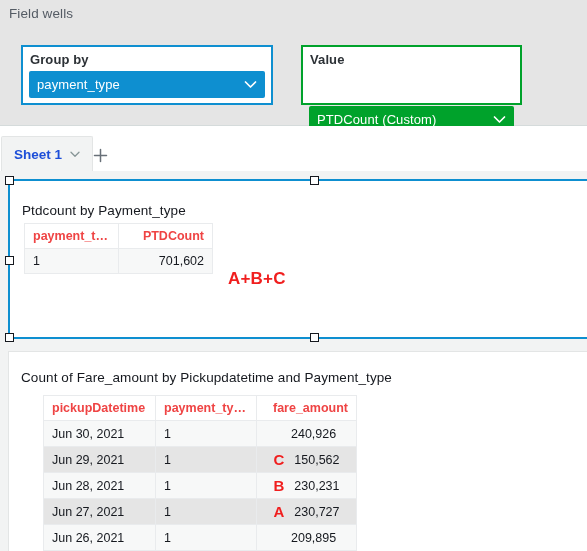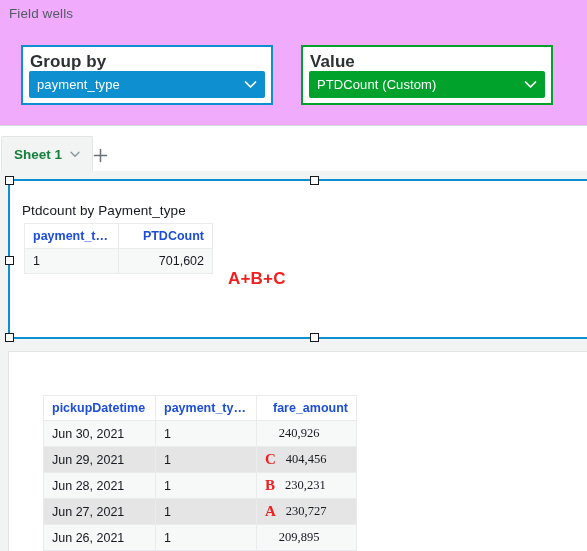--- a/index.html
+++ b/index.html
@@ -14,65 +14,65 @@
     font-family: "Liberation Sans", "DejaVu Sans", sans-serif;
     -webkit-font-smoothing: antialiased;
   }
 
   
   #fieldwells-panel {
     position: absolute;
     left: 0; top: 0;
     width: 587px;
     height: 126px;
-    background: #f0abfc;
+    background: #e5e5e5;
     border-bottom: 1px solid #d5dbdb;
     box-sizing: border-box;
   }
   #fieldwells-title {
     position: absolute;
     left: 9px; top: 6px;
     font-size: 13.5px;
     color: #545b64;
     letter-spacing: .1px;
   }
 
   .well {
     position: absolute;
     top: 45px;
     height: 60px;
     background: #ffffff;
     box-sizing: border-box;
     border: 2px solid #1a93d2;
   }
   .well.groupby { left: 21px; width: 252px; border-color: #0e8fd0; }
-  .well.value   { left: 301px; width: 252px; border-color: #00a22b; }
+  .well.value   { left: 301px; width: 221px; border-color: #00a22b; }
 
   .well-label {
     position: absolute;
     left: 7px; top: 5px;
-    font-size: 17px;
+    font-size: 13px;
     font-weight: bold;
     color: #2c3136;
     letter-spacing: .1px;
   }
   .well-pill {
     position: absolute;
     left: 6px;
     right: 6px;
     top: 24px;
     height: 27px;
     border-radius: 2px;
     display: flex;
     align-items: center;
     padding: 0 6px 0 8px;
     box-sizing: border-box;
   }
   .well.groupby .well-pill { background: #0e8fd0; }
-  .well.value   .well-pill { background: #00a22b; }
+  .well.value   .well-pill { background: #00a22b; margin-top: 35px; }
   .well-pill-text {
     flex: 1 1 auto;
     color: #ffffff;
     font-size: 13px;
     white-space: nowrap;
     overflow: hidden;
     text-overflow: ellipsis;
     letter-spacing: .1px;
   }
   .chev {
@@ -102,21 +102,21 @@
     border-bottom: none;
     box-sizing: border-box;
     display: flex;
     align-items: center;
     gap: 6px;
     border-radius: 2px 2px 0 0;
   }
   #sheet-tab-label {
     font-size: 13.5px;
     font-weight: bold;
-    color: #15803d;
+    color: #1d4ed8;
   }
   #sheet-tab-caret { width: 14px; height: 14px; display: block; }
   #add-sheet-button {
     position: absolute;
     left: 88px; top: 17px;
     width: 24px; height: 24px;
     display: flex;
     align-items: center;
     justify-content: center;
   }
@@ -175,21 +175,21 @@
   table.viz th {
     font-weight: bold;
     background: #ffffff;
     border: 1px solid #e9ebed;
     padding: 5px 8px;
     text-align: left;
     white-space: nowrap;
     overflow: hidden;
     text-overflow: ellipsis;
     font-size: 12.5px;
-    color: #1d4ed8;
+    color: #ef4444;
   }
   table.viz td {
     border: 1px solid #e9ebed;
     padding: 5px 8px;
     white-space: nowrap;
     overflow: hidden;
     text-overflow: ellipsis;
   }
   table.viz tbody tr.odd td { background: #f7f8f8; }
   table.viz tbody tr.even td { background: #e5e5e5; }
@@ -233,23 +233,22 @@
     width: 313px;
     margin-left: 20px;
   }
   #fare-table col.c0 { width: 112px; }
   #fare-table col.c1 { width: 101px; }
   #fare-table col.c2 { width: 100px; }
 
   .cellwrap {
     display: flex;
     align-items: center;
-    justify-content: flex-start;
+    justify-content: center;
     gap: 10px;
-    font-family: Liberation Serif, serif;
   }
   .marker {
     color: #f01e1e;
     font-weight: bold;
     font-size: 15px;
     line-height: 1;
   }
   .marker.empty { visibility: hidden; }
 </style>
 </head>
@@ -326,20 +325,21 @@
     <div id="annotation-abc">A+B+C</div>
 
     <div class="handle" id="handle-tl"></div>
     <div class="handle" id="handle-tc"></div>
     <div class="handle" id="handle-ml"></div>
     <div class="handle" id="handle-bl"></div>
     <div class="handle" id="handle-bc"></div>
   </div>
 
   <div id="visual-fare">
+    <div class="visual-title">Count of Fare_amount by Pickupdatetime and Payment_type</div>
 
     <table class="viz" id="fare-table">
       <colgroup>
           <col class="c0">
           <col class="c1">
           <col class="c2">
         </colgroup>
       <thead>
         <tr>
           <th>pickupDatetime</th>
@@ -357,21 +357,21 @@
                 <span>240,926</span>
               </span>
             </td>
           </tr>
           <tr class="even">
             <td>Jun 29, 2021</td>
             <td>1</td>
             <td class="num">
               <span class="cellwrap">
                 <span class="marker">C</span>
-                <span>404,456</span>
+                <span>150,562</span>
               </span>
             </td>
           </tr>
           <tr class="odd">
             <td>Jun 28, 2021</td>
             <td>1</td>
             <td class="num">
               <span class="cellwrap">
                 <span class="marker">B</span>
                 <span>230,231</span>

